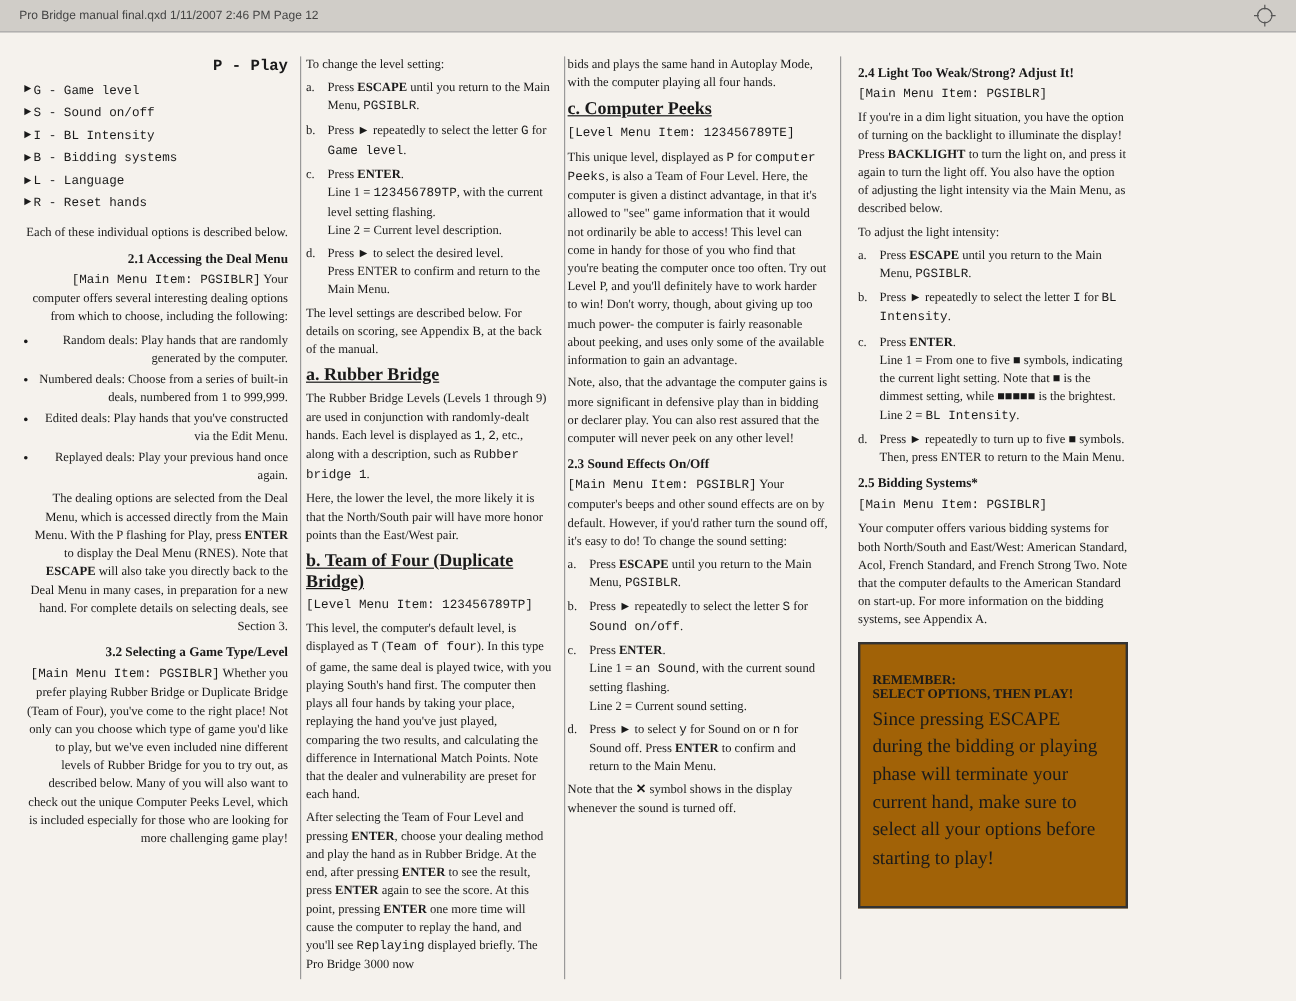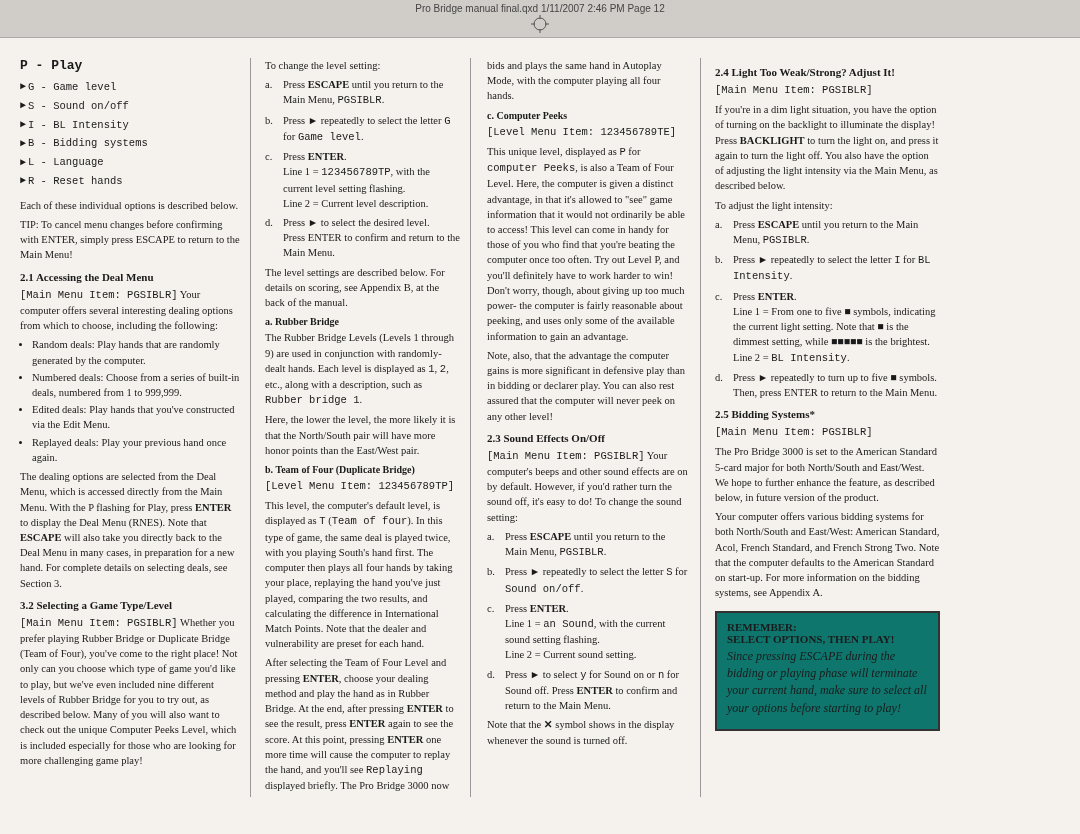--- a/index.html
+++ b/index.html
@@ -24,55 +24,55 @@
     .header-bar {
       background: #d0cdc8;
       border-bottom: 1px solid #aaa;
       padding: 3px 16px;
       font-size: 10px;
       color: #333;
       font-family: Arial, sans-serif;
       display: flex;
       align-items: center;
       justify-content: space-between;
-      flex-direction: column;
     }
 
     
     .main-content {
       display: flex;
       padding: 20px 20px 30px 20px;
       gap: 0;
     }
 
     
     .col {
       flex: 1;
       padding: 0 10px;
     }
-    .col:first-child { padding-left: 0; }
+    .col:first-child { padding-left: 0; text-align: right; }
     .col:last-child { padding-right: 0; }
 
     
     .col + .col {
       border-left: 1px solid #999;
     }
 
     h2 {
       font-size: 11px;
       font-weight: bold;
       margin-bottom: 4px;
       margin-top: 8px;
     }
 
     h3 {
-      font-size: 10px;
+      font-size: 15px;
       font-weight: bold;
       margin-bottom: 3px;
       margin-top: 6px;
+      text-decoration: underline;
     }
 
     p {
       font-size: 10.5px;
       line-height: 1.45;
       margin-bottom: 4px;
     }
 
     ul {
       margin-left: 14px;
@@ -105,34 +105,33 @@
     }
 
     .alpha-list li .label {
       min-width: 14px;
       font-weight: normal;
     }
 
     
     .remember-box {
       border: 2px solid #333;
-      background: #0f766e;
-      padding: 8px 10px;
+      background: #a16207;
+      padding: 24px 10px;
       margin-top: 10px;
     }
 
     .remember-box .remember-title {
       font-size: 11px;
       font-weight: bold;
       margin-bottom: 3px;
     }
 
     .remember-box p {
-      font-size: 12px;
-      font-style: italic;
+      font-size: 16px;
     }
 
     .page-header-text {
       font-family: Arial, sans-serif;
       font-size: 10px;
       color: #444;
     }
 
     svg.crosshair-svg {
       width: 20px;
@@ -214,41 +213,40 @@
           <span class="triangle">►</span>
           <span class="monospace">L - Language</span>
         </li>
         <li>
           <span class="triangle">►</span>
           <span class="monospace">R - Reset hands</span>
         </li>
       </ul>
 
       <p>Each of these individual options is described below.</p>
-      <p><span>TIP: To cancel menu changes before confirming with ENTER, simply press ESCAPE to return to the Main Menu!</span></p>
 
       <div class="sub-section">
         <h2>2.1 Accessing the Deal Menu</h2>
         <p><span class="monospace">[Main Menu Item: PGSIBLR]</span> <span>Your computer offers several interesting dealing options from which to choose, including the following:</span></p>
         <ul style="margin-left:12px; list-style:disc;">
           <li>Random deals: Play hands that are randomly generated by the computer.</li>
           <li>Numbered deals: Choose from a series of built-in deals, numbered from 1 to 999,999.</li>
           <li>Edited deals: Play hands that you've constructed via the Edit Menu.</li>
           <li>Replayed deals: Play your previous hand once again.</li>
         </ul>
         <p>The dealing options are selected from the Deal Menu, which is accessed directly from the Main Menu. With the P flashing for Play, press <strong>ENTER</strong> to display the Deal Menu (RNES). Note that <strong>ESCAPE</strong> will also take you directly back to the Deal Menu in many cases, in preparation for a new hand. For complete details on selecting deals, see Section 3.</p>
       </div>
 
       <div class="sub-section">
         <h2>3.2 Selecting a Game Type/Level</h2>
         <p><span class="monospace">[Main Menu Item: PGSIBLR]</span> <span>Whether you prefer playing Rubber Bridge or Duplicate Bridge (Team of Four), you've come to the right place! Not only can you choose which type of game you'd like to play, but we've even included nine different levels of Rubber Bridge for you to try out, as described below. Many of you will also want to check out the unique Computer Peeks Level, which is included especially for those who are looking for more challenging game play!</span></p>
       </div>
     </div>
 
-    <div class="col" style="max-width:220px; min-width:200px; padding-left:14px;">
+    <div class="col" style="max-width:220px; min-width:200px; padding-left:4px;">
 
       <p>To change the level setting:</p>
 
       <ol class="alpha-list">
         <li>
           <span class="label">a.</span>
           <span>Press <strong>ESCAPE</strong> until you return to the Main Menu, <span class="monospace">PGSIBLR</span>.</span>
         </li>
         <li>
           <span class="label">b.</span>
@@ -277,21 +275,21 @@
       </div>
 
       <div class="sub-section">
         <h3>b. Team of Four (Duplicate Bridge)</h3>
         <p><span class="monospace">[Level Menu Item: 123456789TP]</span></p>
         <p>This level, the computer's default level, is displayed as <span class="monospace">T</span> (<span class="monospace">Team of four</span>). In this type of game, the same deal is played twice, with you playing South's hand first. The computer then plays all four hands by taking your place, replaying the hand you've just played, comparing the two results, and calculating the difference in International Match Points. Note that the dealer and vulnerability are preset for each hand.</p>
         <p>After selecting the Team of Four Level and pressing <strong>ENTER</strong>, choose your dealing method and play the hand as in Rubber Bridge. At the end, after pressing <strong>ENTER</strong> to see the result, press <strong>ENTER</strong> again to see the score. At this point, pressing <strong>ENTER</strong> one more time will cause the computer to replay the hand, and you'll see <span class="monospace">Replaying</span> displayed briefly. The Pro Bridge 3000 now</p>
       </div>
     </div>
 
-    <div class="col" style="max-width:230px; min-width:210px; padding-left:16px;">
+    <div class="col" style="max-width:230px; min-width:210px; padding-left:2px;">
 
       <p>bids and plays the same hand in Autoplay Mode, with the computer playing all four hands.</p>
 
       <div class="sub-section">
         <h3>c. Computer Peeks</h3>
         <p><span class="monospace">[Level Menu Item: 123456789TE]</span></p>
         <p>This unique level, displayed as <span class="monospace">P</span> for <span class="monospace">computer Peeks</span>, is also a Team of Four Level. Here, the computer is given a distinct advantage, in that it's allowed to "see" game information that it would not ordinarily be able to access! This level can come in handy for those of you who find that you're beating the computer once too often. Try out Level P, and you'll definitely have to work harder to win! Don't worry, though, about giving up too much power- the computer is fairly reasonable about peeking, and uses only some of the available information to gain an advantage.</p>
         <p>Note, also, that the advantage the computer gains is more significant in defensive play than in bidding or declarer play. You can also rest assured that the computer will never peek on any other level!</p>
       </div>
 
@@ -354,21 +352,20 @@
           <li>
             <span class="label">d.</span>
             <span>Press ► repeatedly to turn up to five ■ symbols. Then, press ENTER to return to the Main Menu.</span>
           </li>
         </ol>
       </div>
 
       <div class="sub-section">
         <h2>2.5 Bidding Systems*</h2>
         <p><span class="monospace">[Main Menu Item: PGSIBLR]</span></p>
-        <p>The Pro Bridge 3000 is set to the American Standard 5-card major for both North/South and East/West. We hope to further enhance the feature, as described below, in future version of the product.</p>
         <p>Your computer offers various bidding systems for both North/South and East/West: American Standard, Acol, French Standard, and French Strong Two. Note that the computer defaults to the American Standard on start-up. For more information on the bidding systems, see Appendix A.</p>
       </div>
 
       <div class="remember-box">
         <div class="remember-title">
           <span>REMEMBER:</span><br>
           <span>SELECT OPTIONS, THEN PLAY!</span>
         </div>
         <p>Since pressing ESCAPE during the bidding or playing phase will terminate your current hand, make sure to select all your options before starting to play!</p>
       </div>

